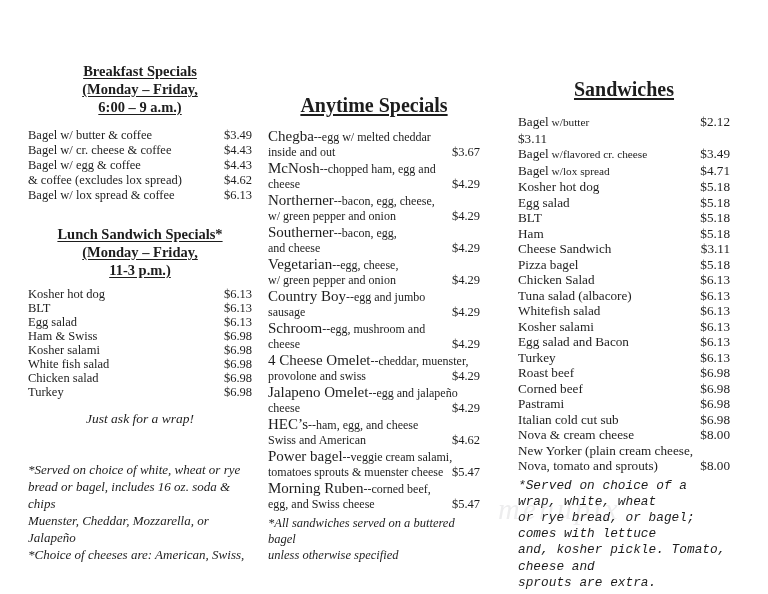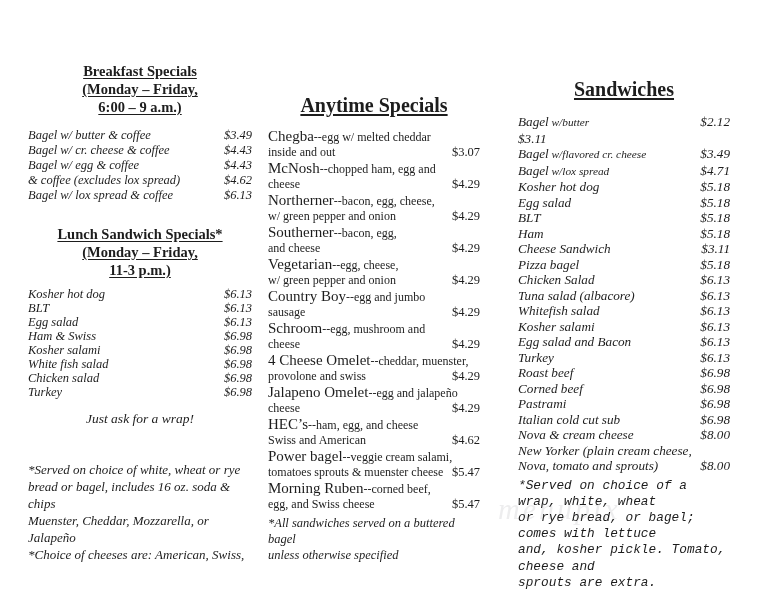--- a/index.html
+++ b/index.html
@@ -27,21 +27,21 @@
     text-align:center;font-weight:bold;
     font-size:20px;line-height:18px;
     text-decoration:underline;
     text-underline-offset:2px;
   }
 
   
   .items{margin-top:12px;}
   .items .row{
     display:flex;justify-content:space-between;align-items:baseline;gap:12px;
-    font-size:12.5px;line-height:15px;font-style:italic;
+    font-size:12.5px;line-height:15px;
   }
   .items .row .nm{white-space:nowrap;}
   .items .row .nm .small{font-size:11px;}
   .price{white-space:nowrap;flex-shrink:0;}
 
   .lunch-items{margin-top:8px;}
   .lunch-items .row{line-height:14px;font-size:12.5px;}
 
   .right-items{margin-top:16px;}
   .right-items .row{font-size:13.2px;line-height:15.5px;}
@@ -166,21 +166,21 @@
       </div>
   </div>
 
   <div class="col col-mid">
     <div class="single-heading">Anytime Specials</div>
     <div class="entries">
         <div class="entry">
           <div class="e-l1"><span class="e-name">Chegba</span><span class="e-desc">--egg w/ melted cheddar</span></div>
           <div class="e-l2">
             <span class="e-cont">inside and out</span>
-            <span class="price">$3.07</span>
+            <span class="price">$3.67</span>
           </div>
         </div>
         <div class="entry">
           <div class="e-l1"><span class="e-name">McNosh</span><span class="e-desc">--chopped ham, egg and</span></div>
           <div class="e-l2">
             <span class="e-cont">cheese</span>
             <span class="price">$4.29</span>
           </div>
         </div>
         <div class="entry">

